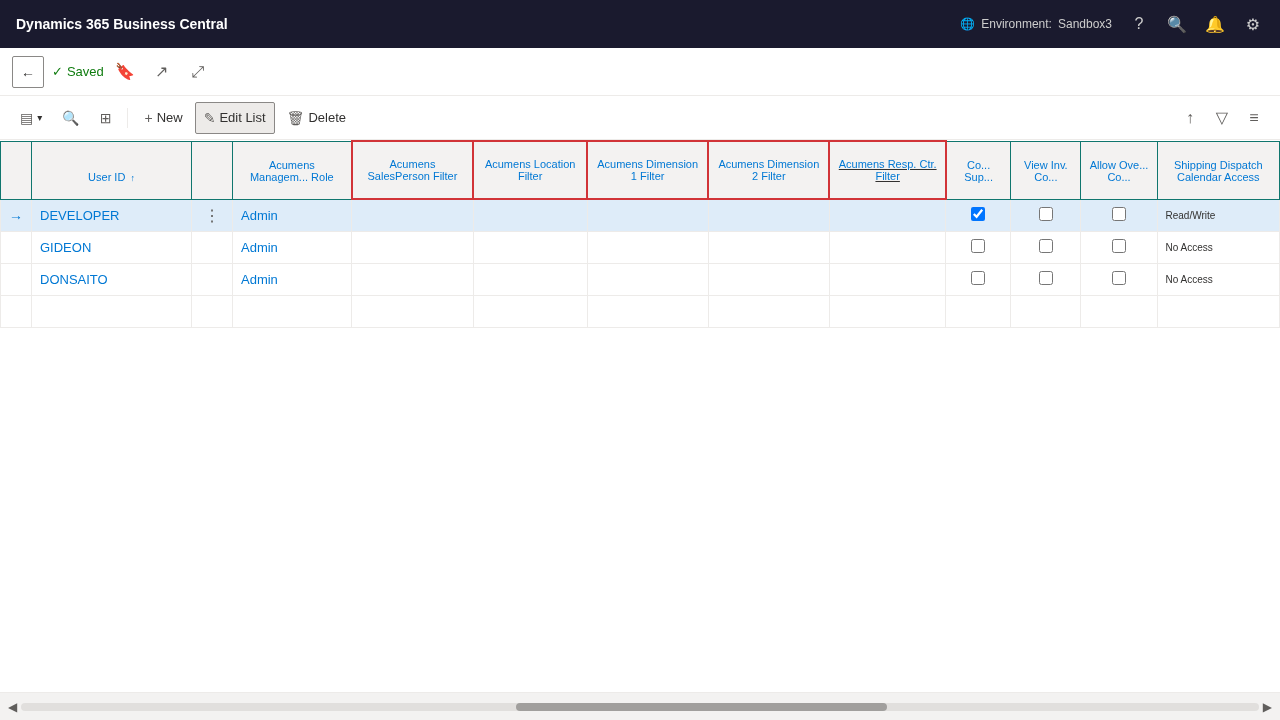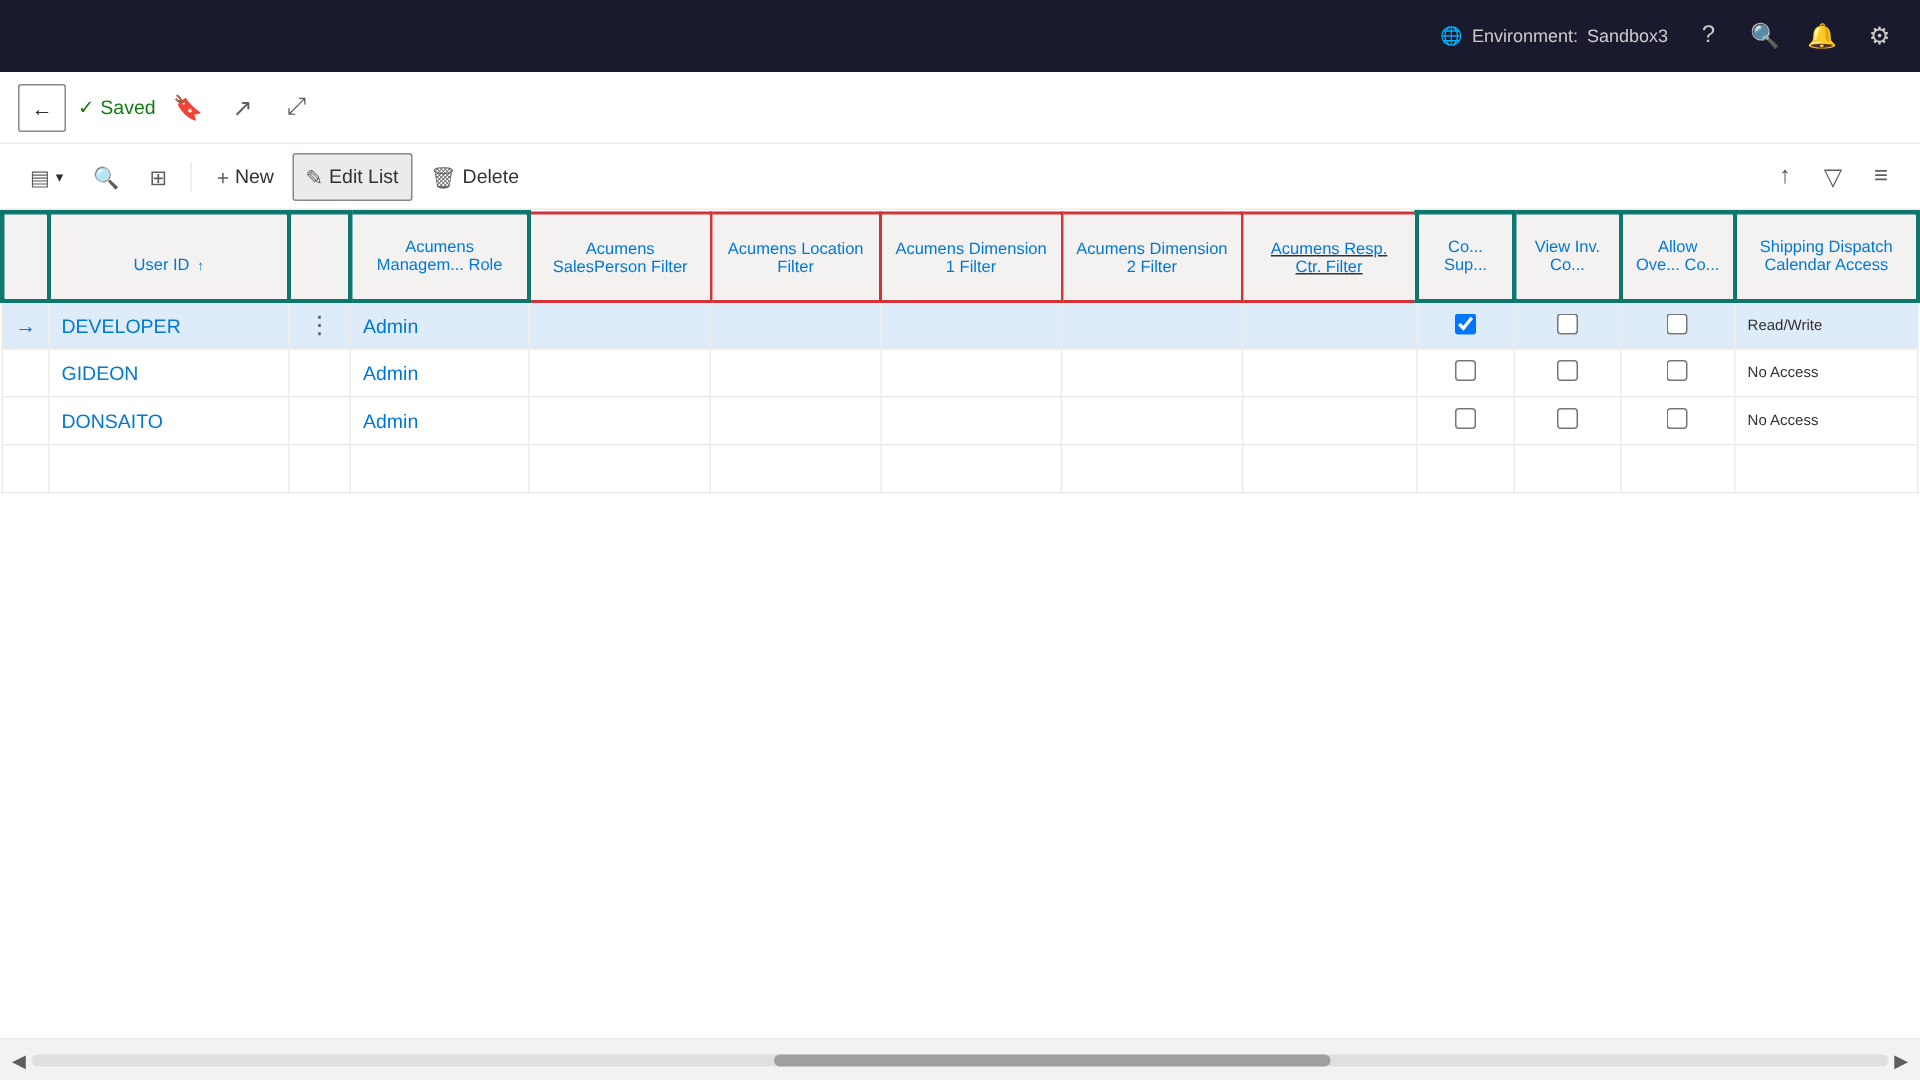--- a/index.html
+++ b/index.html
@@ -79,21 +79,21 @@
       overflow: auto;
       height: calc(720px - 48px - 48px - 44px - 28px);
     }
     table {
       border-collapse: collapse;
       width: 100%;
       min-width: 1200px;
     }
     thead tr th {
       background: #f3f2f1;
-      border: 3px solid #0f766e;
+      border: 1px solid #0f766e;
       padding: 4px 8px;
       font-size: 11px;
       font-weight: 600;
       color: #323130;
       vertical-align: bottom;
       white-space: pre-line;
       min-width: 60px;
       position: sticky;
       top: 0;
       z-index: 1;
@@ -143,20 +143,21 @@
     .col-resp { min-width: 100px; }
     .col-cosup { min-width: 60px; }
     .col-viewinv { min-width: 60px; }
     .col-allowover { min-width: 60px; }
     .col-shipping { min-width: 80px; }
   </style>
 </head>
 <body>
 
 <div class="top-bar">
+  <span class="top-bar-title">Dynamics 365 Business Central</span>
   <div class="top-bar-right">
     <div class="top-bar-env">
       <span>🌐</span>
       <span>Environment:</span>
       <span>Sandbox3</span>
     </div>
     <div class="top-bar-icon">?</div>
     <div class="top-bar-icon">🔍</div>
     <div class="top-bar-icon">🔔</div>
     <div class="top-bar-icon">⚙</div>

